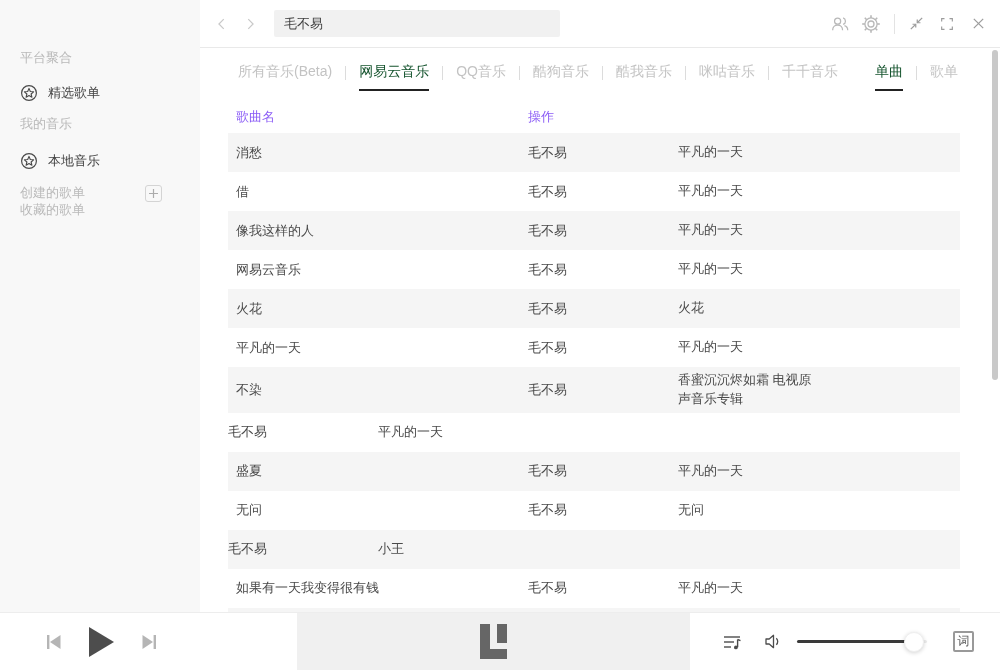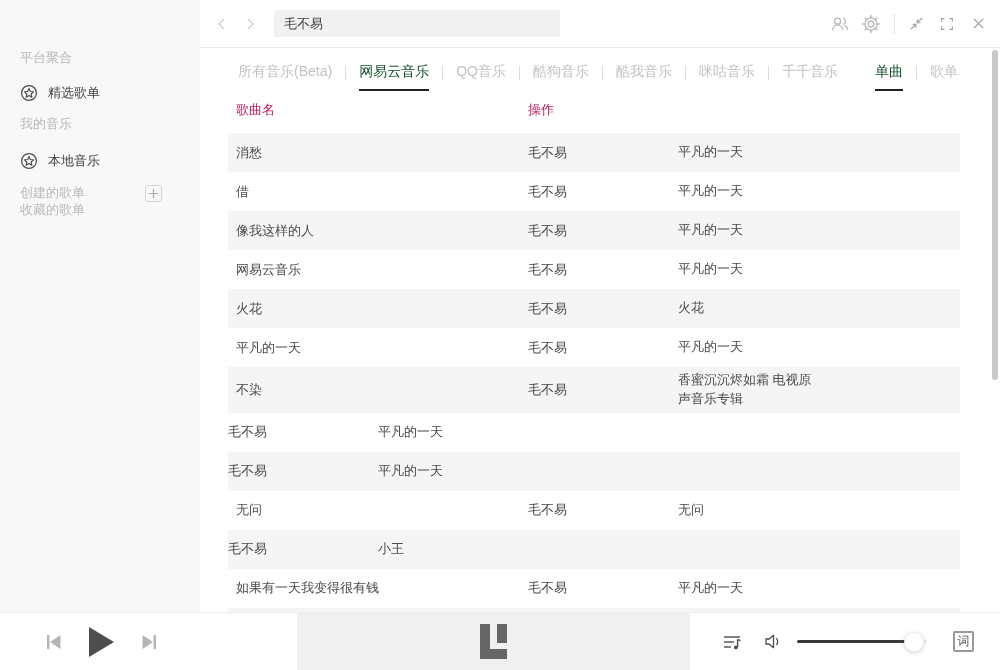--- a/index.html
+++ b/index.html
@@ -26,21 +26,21 @@
   .tsep { width:1px; height:20px; background:#e3e3e3; margin-left:13px; }
   
   .content { position:absolute; left:200px; top:48px; right:0; bottom:0; background:#fff; z-index:1; }
   .tabsrow { margin:15px 42px 0 38px; height:30px; display:flex; align-items:flex-start; font-size:14px; }
   .ptabs { display:flex; align-items:flex-start; }
   .tab { color:#c3c3c3; cursor:pointer; padding-bottom:8px; }
   .tab.active { color:#14532d; border-bottom:2px solid #222; }
   .tabsep { width:1px; height:14px; background:#dcdcdc; margin:3px 13px 0 13px; }
   .modes { margin-left:auto; display:flex; align-items:flex-start; }
   
-  .thead { margin:8px 40px 0 28px; height:32px; display:flex; align-items:flex-start; color:#be185d; }
+  .thead { margin:8px 40px 0 28px; height:32px; display:flex; align-items:center; color:#8b5cf6; }
   .tbody { margin:0 40px 0 28px; }
   .trow { display:flex; align-items:center; min-height:39px; cursor:default; }
   .tbody .trow:nth-of-type(odd) { background:#f5f5f5; }
   .td { overflow:hidden; }
   .col-name { width:300px; padding-left:8px; }
   .col-artist { width:150px; }
   .col-album { width:146px; line-height:1.45; padding:4px 0; }
   .col-ops { flex:1; }
   
   .scrollbar-thumb { position:absolute; right:2px; top:50px; width:6px; height:330px; background:#c9c9c9; border-radius:3px; z-index:6; }
@@ -253,20 +253,21 @@
         <div class="td col-ops"></div>
       </div>
 
       <div class="trow">
         <div class="td col-artist">毛不易</div>
         <div class="td col-album">平凡的一天</div>
         <div class="td col-ops"></div>
       </div>
 
       <div class="trow">
+        <div class="td col-name">盛夏</div>
         <div class="td col-artist">毛不易</div>
         <div class="td col-album">平凡的一天</div>
         <div class="td col-ops"></div>
       </div>
 
       <div class="trow">
         <div class="td col-name">无问</div>
         <div class="td col-artist">毛不易</div>
         <div class="td col-album">无问</div>
         <div class="td col-ops"></div>

